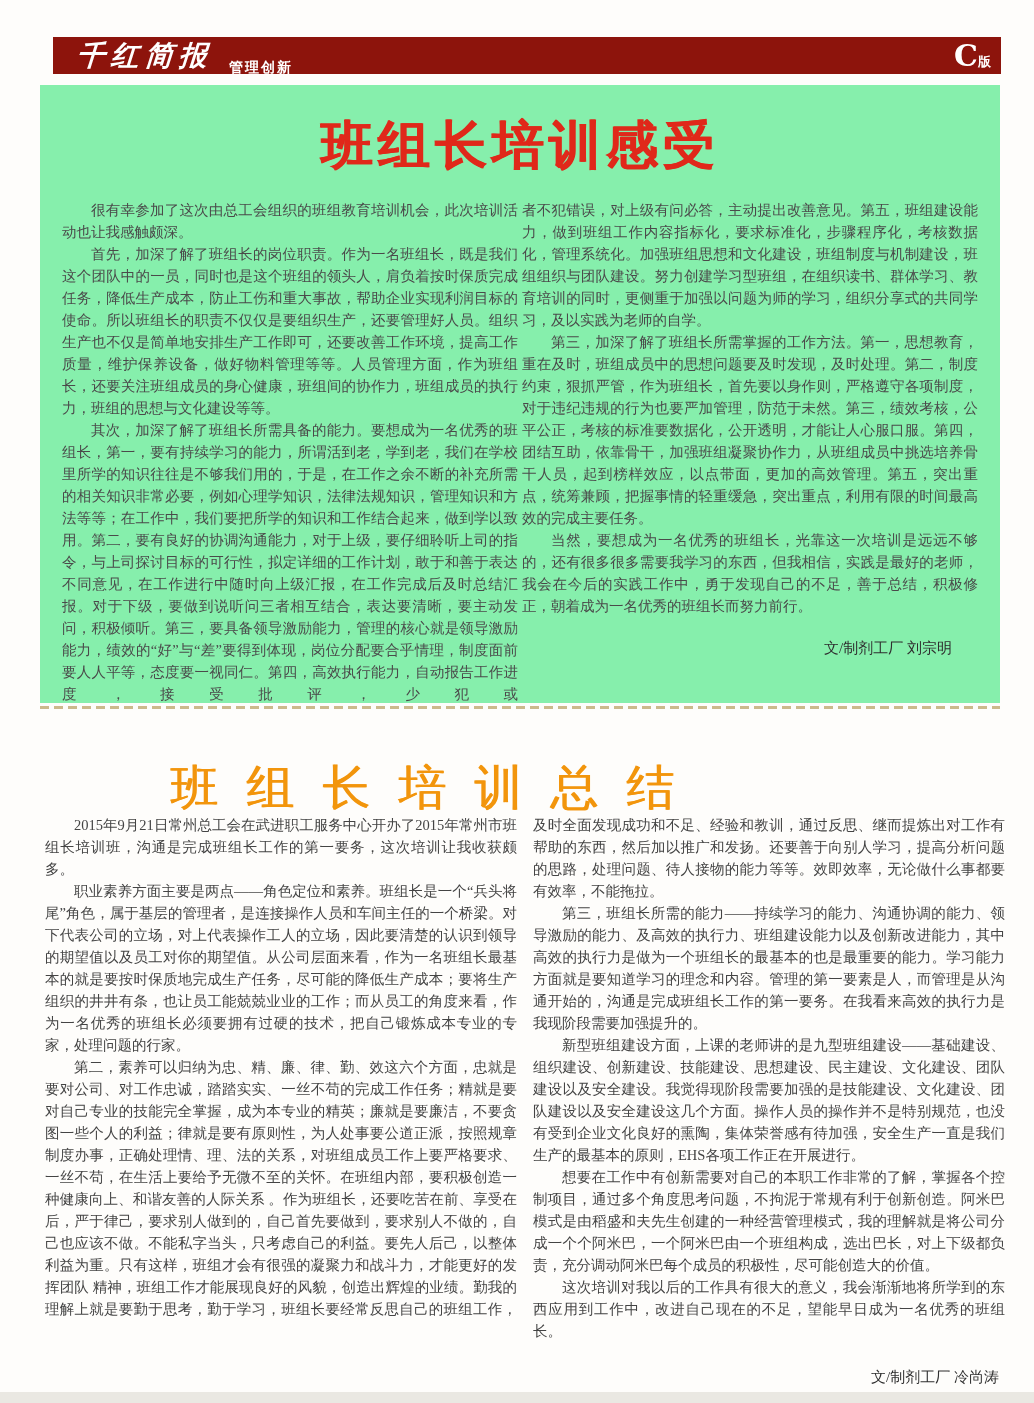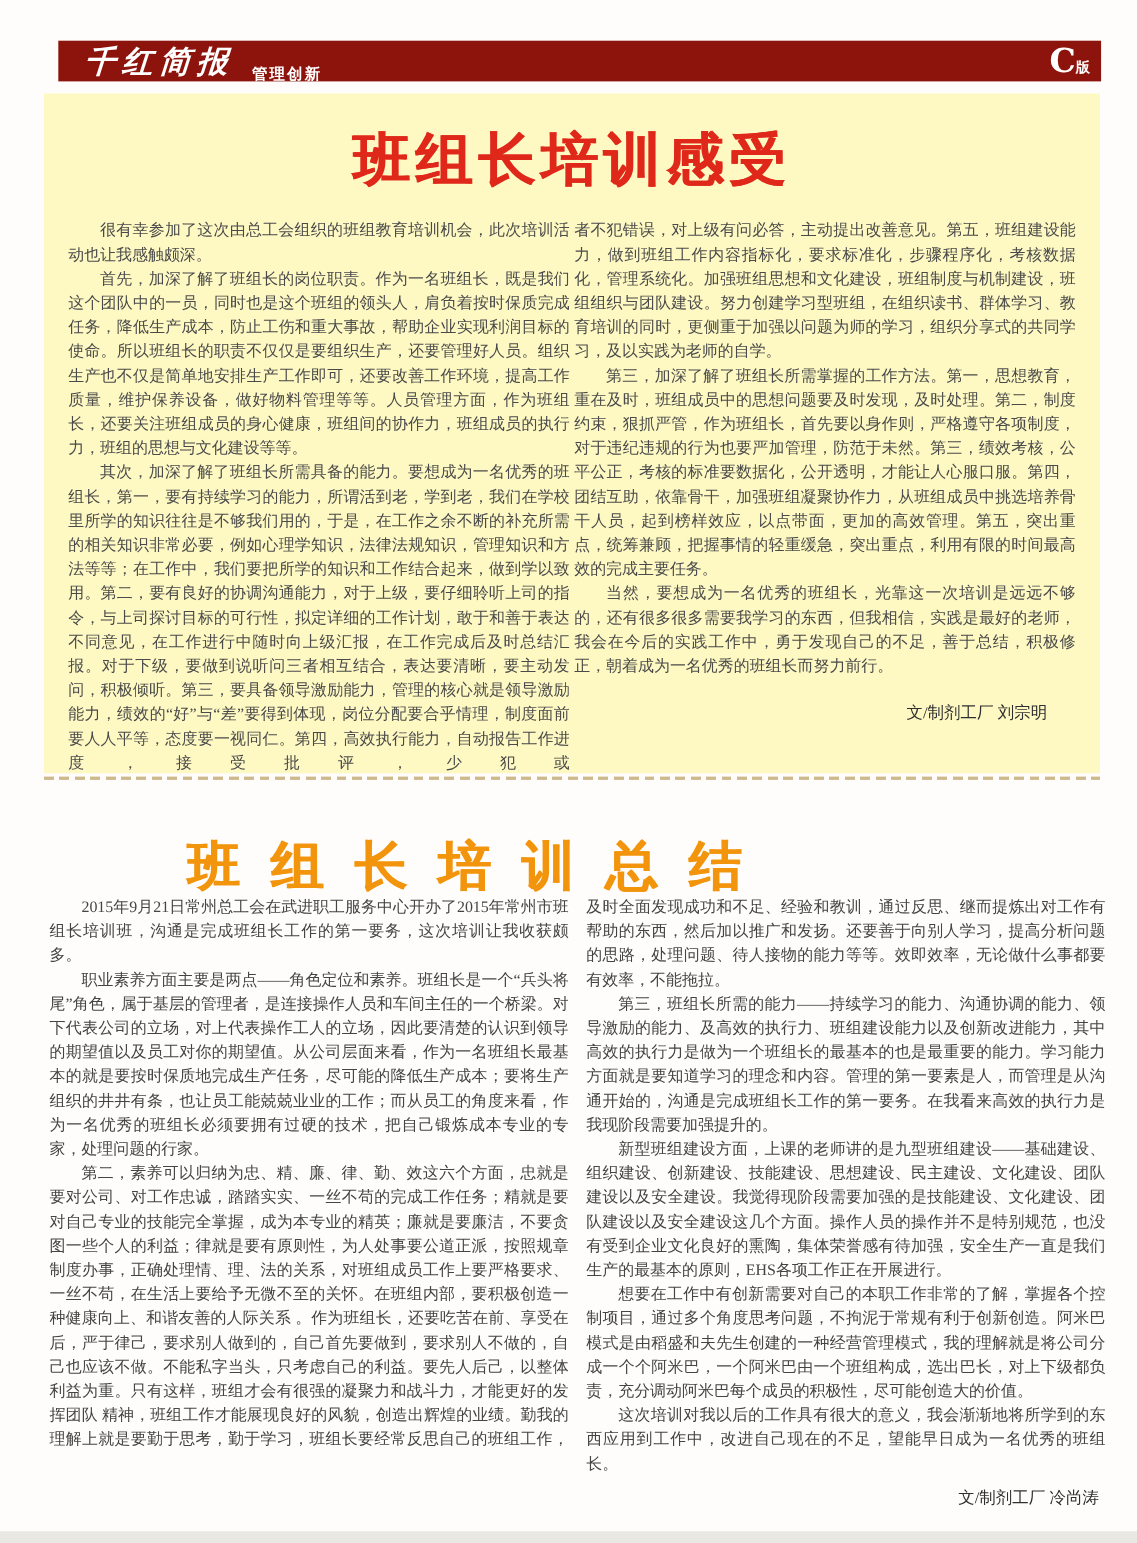--- a/index.html
+++ b/index.html
@@ -14,47 +14,47 @@
     margin-left:24px;transform:skewX(-4deg);font-family:"DejaVu Serif",serif;}
   .mh-sub{font-size:14px;font-weight:bold;margin-left:16px;margin-top:24px;
     font-family:"DejaVu Sans","Liberation Sans",sans-serif;letter-spacing:2px;}
   .mh-edition{margin-left:auto;margin-right:10px;display:flex;align-items:baseline;}
   .mh-ed-letter{font-size:30px;font-weight:bold;font-family:"DejaVu Serif",serif;}
   .mh-ed-char{font-size:13px;font-weight:bold;
     font-family:"DejaVu Sans","Liberation Sans",sans-serif;}
 
   
   .art1{position:absolute;left:40px;top:85px;width:960px;height:618px;
-    background:#fef9c3;}
+    background:#86efac;}
   .art1-title{text-align:center;color:#e0281a;font-size:52px;font-weight:bold;
     letter-spacing:5px;margin:26px 0 0 0;font-family:"DejaVu Serif",serif;
     text-shadow:1px 0 0 #e0281a;}
   .cols{display:flex;gap:4px;padding:0 22px;margin-top:18px;}
   .col{flex:1;min-width:0;}
   p.body{margin:0;font-size:14.5px;line-height:22px;color:#4a4a4a;
     text-align:justify;text-indent:2em;
     font-family:"Liberation Serif","DejaVu Serif",serif;}
   p.cont{text-indent:0;}
   p.runover{text-align-last:justify;}
   .byline{text-align:right;font-weight:normal;color:#2f2f2f;font-size:15px;
     margin-top:22px;padding-right:26px;}
 
   
   .divider{position:absolute;left:40px;top:706px;width:960px;height:3px;
     background:repeating-linear-gradient(90deg,#ccb98c 0 9px,transparent 9px 14px);}
 
   
   .art2-title{position:absolute;left:0;top:724px;width:844px;text-align:center;
-    color:#f2950c;font-size:48px;font-weight:bold;letter-spacing:28px;
+    color:#f2950c;font-size:48px;font-weight:normal;letter-spacing:28px;
     text-indent:28px;font-family:"DejaVu Sans","Liberation Sans",sans-serif;
     text-shadow:1px 0 0 #f2950c;}
   .art2-cols{position:absolute;left:45px;top:814px;width:960px;
     display:flex;gap:16px;}
   .art2-cols p.body{color:#444444;}
-  .byline2{margin-top:10px;padding-right:6px;}
+  .byline2{margin-top:26px;padding-right:6px;}
 
   
   .bottom-edge{position:absolute;left:0;bottom:0;width:100%;height:11px;
     background:#eae8e2;}
 </style>
 </head>
 <body>
 
 <div class="page">
 

